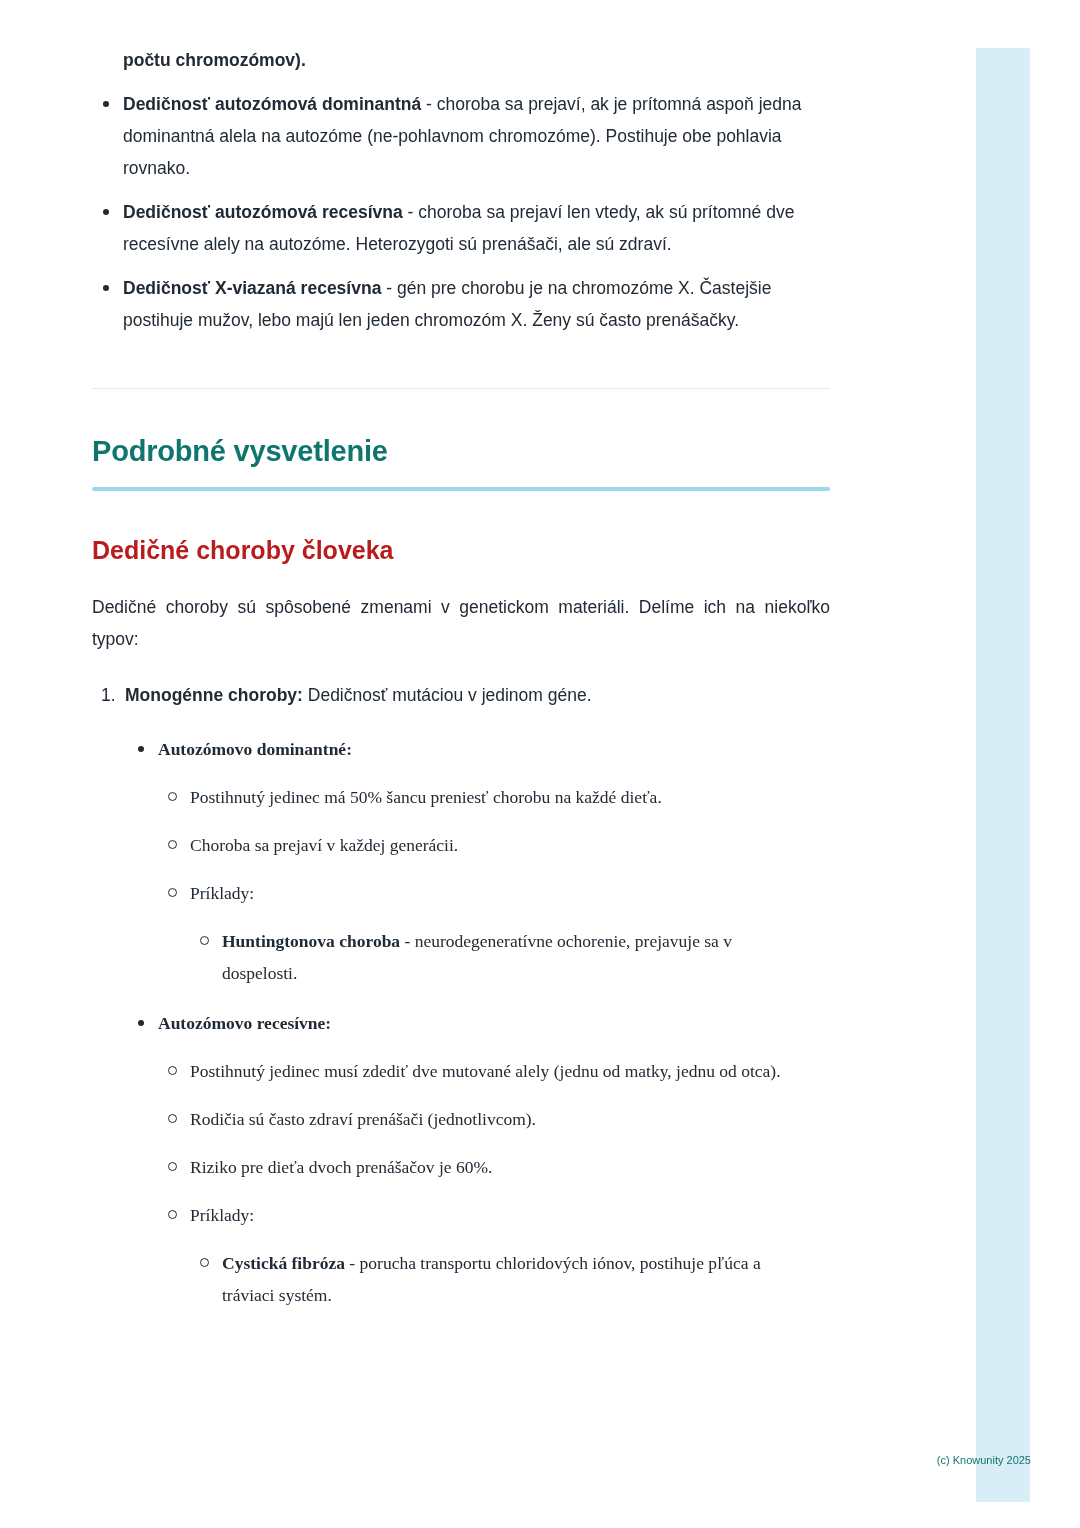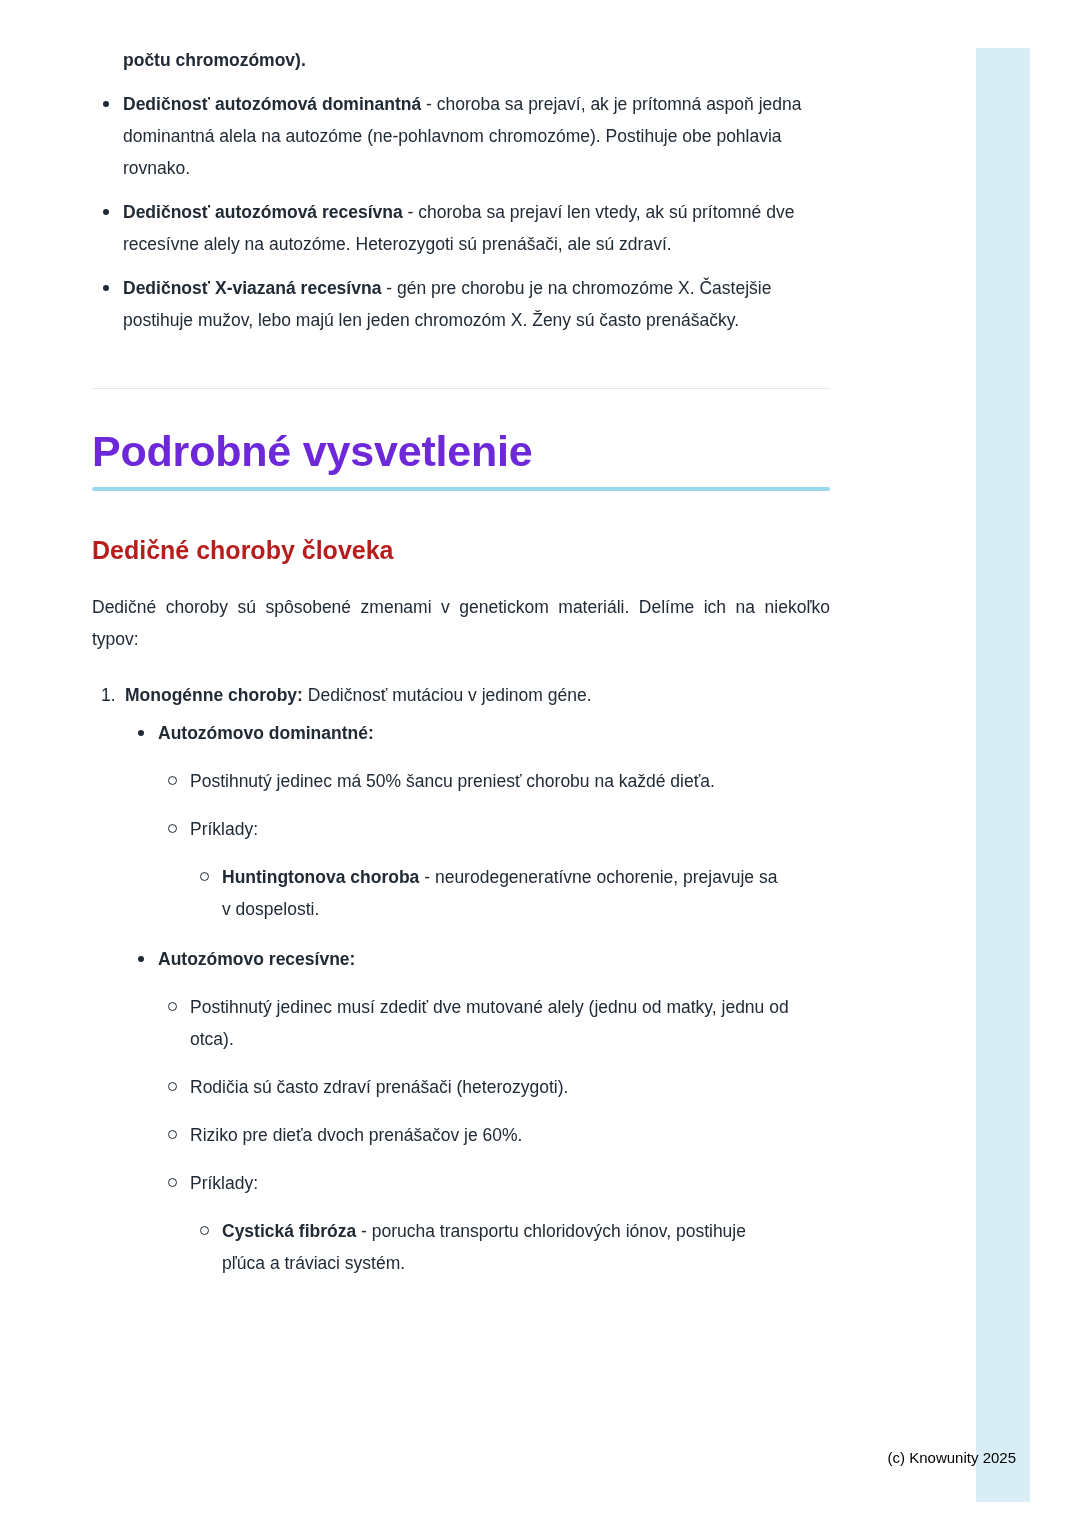--- a/index.html
+++ b/index.html
@@ -40,43 +40,43 @@
     content: ""; position: absolute; left: -20px; top: 13px;
     width: 6px; height: 6px; border-radius: 50%; background: #212b36;
   }
 
   .term { font-weight: 700; }
 
   .divider { border: none; border-top: 1px solid #e3e8ee; margin: 52px 0 0 0; height: 0; }
 
   .h1 {
     margin: 42px 0 0 0;
-    font-size: 43px;
+    font-size: 29px;
     line-height: 40px;
     font-weight: 700;
-    color: #6d28d9;
+    color: #0f766e;
     letter-spacing: -0.2px;
   }
   .h1-underline { height: 4px; background: #9ad9ec; margin-top: 16px; border-radius: 2px; }
 
   .h2 {
     margin: 44px 0 0 0;
     font-size: 25px;
     line-height: 30px;
     font-weight: 700;
     color: #b91c1c;
   }
 
   .lead { margin: 26px 0 0 0; text-align: justify; }
 
   .num-list { margin-top: 24px; padding-left: 33px; }
   .num-list > li { position: relative; }
   .num-marker { position: absolute; left: -24px; top: 0; }
 
-  .lvl2 { margin-top: 6px; padding-left: 33px; }
+  .lvl2 { margin-top: 22px; padding-left: 33px; font-family: Liberation Serif, serif; }
   .lvl2 > li { position: relative; }
   .lvl2 > li + li { margin-top: 18px; }
   .lvl2 > li::before {
     content: ""; position: absolute; left: -20px; top: 13px;
     width: 6px; height: 6px; border-radius: 50%; background: #212b36;
   }
 
   .lvl3 { margin-top: 2px; padding-left: 32px; }
   .lvl3 > li { position: relative; margin-top: 16px; }
   .lvl3 > li::before {
@@ -89,24 +89,24 @@
   .lvl4 > li { position: relative; max-width: 560px; }
   .lvl4 > li + li { margin-top: 16px; }
   .lvl4 > li::before {
     content: ""; position: absolute; left: -22px; top: 11px;
     width: 9px; height: 9px; border-radius: 50%;
     border: 1.6px solid #212b36; background: transparent; box-sizing: border-box;
   }
 
   .watermark {
     position: absolute;
-    right: 64px;
+    right: 49px;
     bottom: 62px;
-    font-size: 15px;
-    color: #000000;
+    font-size: 11px;
+    color: #0f766e;
     z-index: 3;
   }
 </style>
 </head>
 <body>
 
 <div class="page">
 
   <div class="side-strip"></div>
 
@@ -142,38 +142,41 @@
 
         <ul class="lvl2">
 
           <li>
             <span class="term">Autozómovo dominantné:</span>
             <ul class="lvl3">
               <li>
                 <span>Postihnutý jedinec má 50% šancu preniesť chorobu na každé dieťa.</span>
               </li>
               <li>
+                <span>Choroba sa prejaví v každej generácii.</span>
+              </li>
+              <li>
                 <span>Príklady:</span>
                 <ul class="lvl4">
                   <li>
                     <span class="term">Huntingtonova choroba</span><span> - neurodegeneratívne ochorenie, prejavuje sa v dospelosti.</span>
                   </li>
                 </ul>
               </li>
             </ul>
           </li>
 
           <li>
             <span class="term">Autozómovo recesívne:</span>
             <ul class="lvl3">
               <li>
                 <span>Postihnutý jedinec musí zdediť dve mutované alely (jednu od matky, jednu od otca).</span>
               </li>
               <li>
-                <span>Rodičia sú často zdraví prenášači (heterozygoti).</span>
+                <span>Rodičia sú často zdraví prenášači (jednotlivcom).</span>
               </li>
               <li>
                 <span>Riziko pre dieťa dvoch prenášačov je 60%.</span>
               </li>
               <li>
                 <span>Príklady:</span>
                 <ul class="lvl4">
                   <li>
                     <span class="term">Cystická fibróza</span><span> - porucha transportu chloridových iónov, postihuje pľúca a tráviaci systém.</span>
                   </li>

